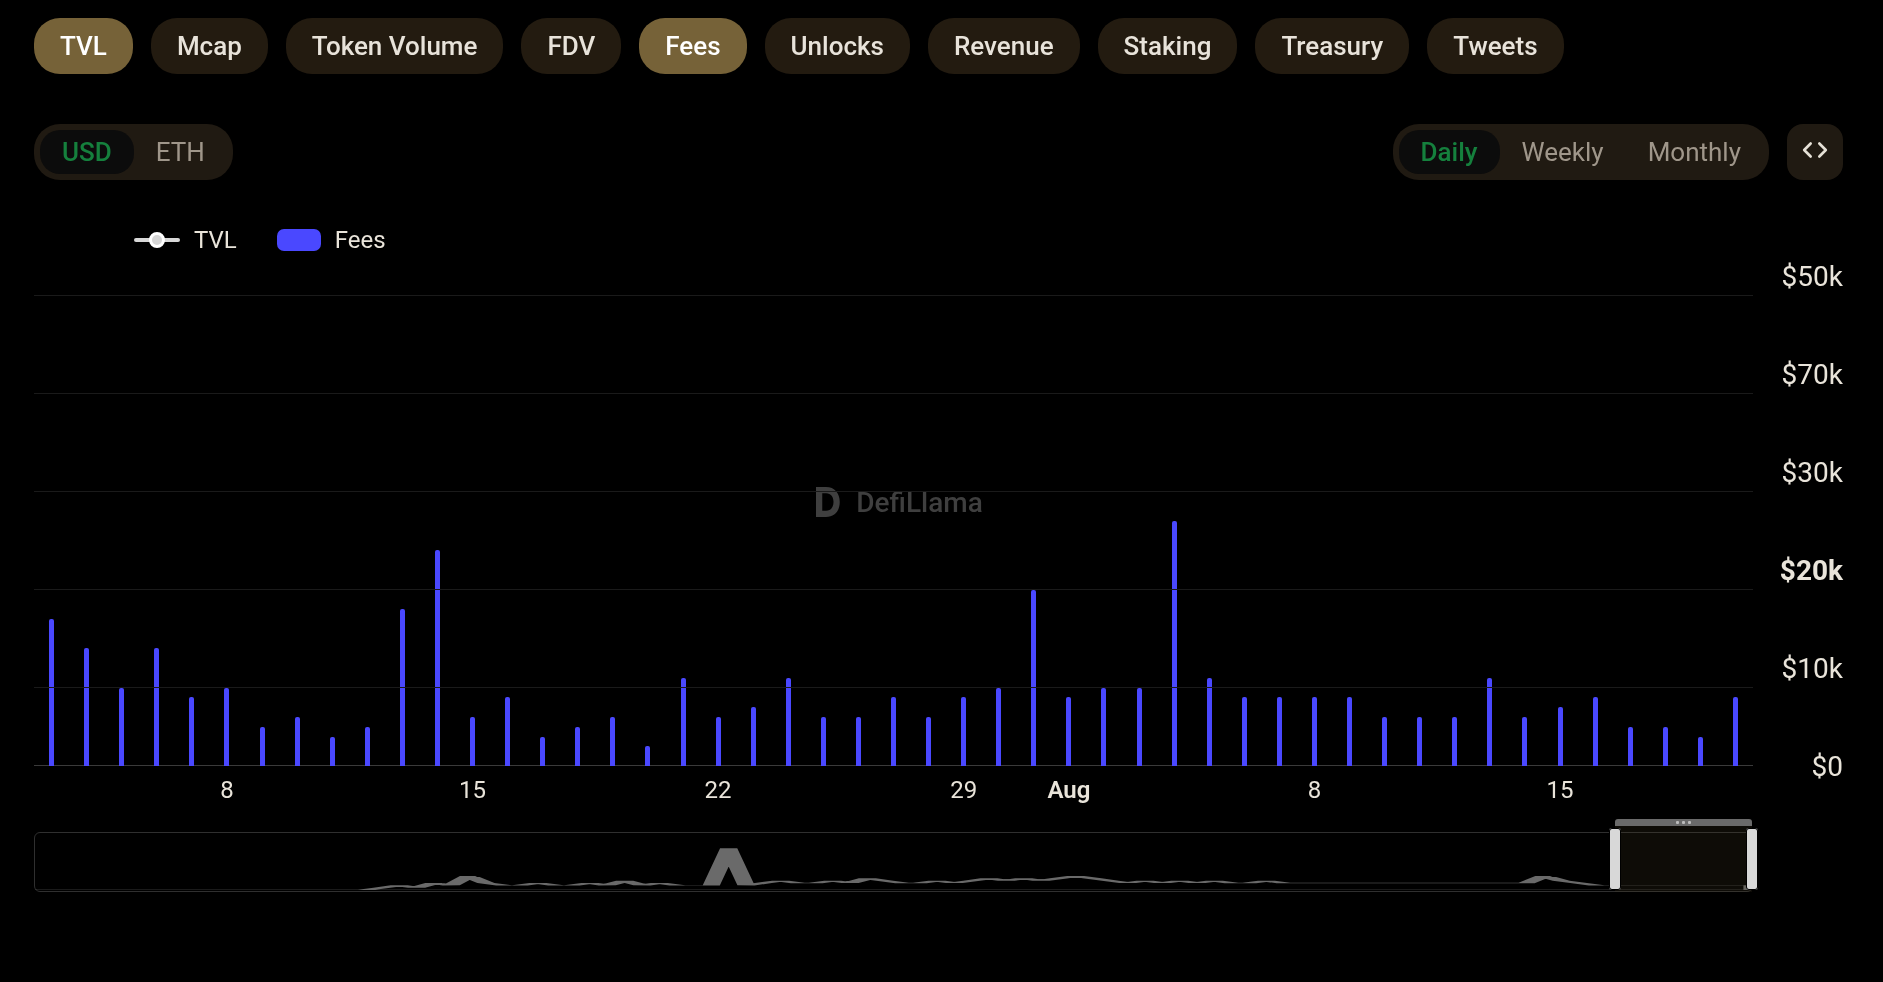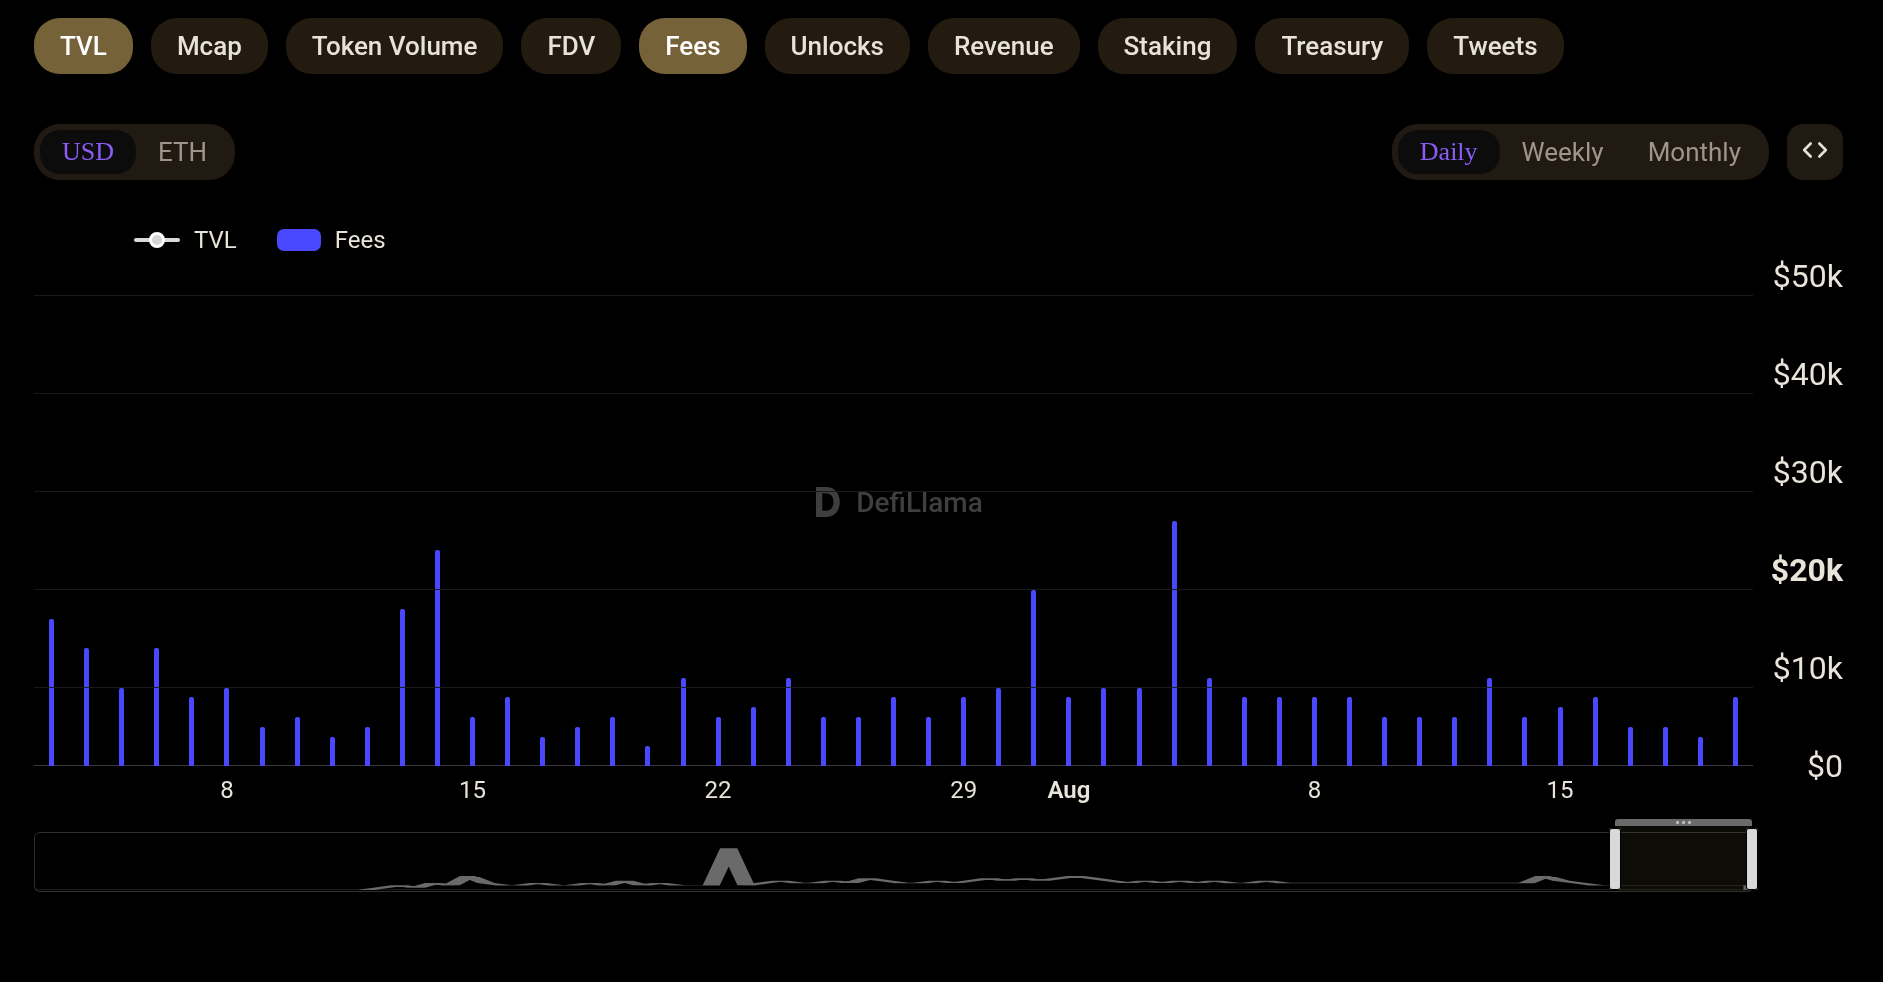--- a/index.html
+++ b/index.html
@@ -34,38 +34,38 @@
     border-radius:26px;padding:12px 26px;font-size:26px;line-height:1;font-weight:500;
     user-select:none;cursor:pointer;height:56px;box-sizing:border-box;}
   .pill.active{background:var(--pill-active);color:var(--pill-active-fg);}
   .row2{margin-top:18px;}
   .controls-row{display:flex;justify-content:space-between;align-items:center;margin-top:50px;}
   
   .seg{display:inline-flex;background:var(--seg-bg);border-radius:26px;padding:6px;gap:0;align-items:center;}
   .seg .opt{display:inline-flex;align-items:center;justify-content:center;
     padding:10px 22px;font-size:26px;line-height:1;color:var(--seg-inactive);
     border-radius:20px;cursor:pointer;height:44px;box-sizing:border-box;font-weight:400;}
-  .seg .opt.active{background:#0c0c0c;color:#8b5cf6;font-weight:500;font-family:Liberation Serif, serif;}
+  .seg .opt.active{background:#0c0c0c;color:#15803d;font-weight:500;}
   .seg-right-wrap{display:flex;align-items:center;gap:18px;}
   .icon-pill{display:inline-flex;align-items:center;justify-content:center;
     width:56px;height:56px;border-radius:16px;background:var(--seg-bg);cursor:pointer;color:#e6e1d7;}
   .icon-pill svg{width:26px;height:26px;}
   
   .legend{display:flex;gap:40px;align-items:center;margin-top:46px;margin-left:100px;}
   .legend-item{display:flex;align-items:center;gap:14px;font-size:24px;color:var(--text);}
   .legend-line{display:inline-flex;align-items:center;width:46px;height:4px;background:var(--legend-dot-border);position:relative;border-radius:2px;}
   .legend-line::after{content:"";position:absolute;left:50%;top:50%;transform:translate(-50%,-50%);
     width:16px;height:16px;border-radius:50%;background:#d5d5d5;border:3px solid #fff;box-sizing:border-box;}
   .legend-bar{display:inline-block;width:44px;height:22px;border-radius:7px;background:var(--bar-blue);}
   
   .chart-wrap{position:relative;margin-top:22px;height:490px;display:flex;}
   .plot{position:relative;flex:1;margin-top:19px;}
   .y-axis{width:90px;position:relative;}
   .grid-line{position:absolute;left:0;right:0;height:1px;background:var(--grid-line);}
-  .y-tick{position:absolute;right:0;transform:translateY(-50%);font-size:32px;color:var(--text);text-align:center;padding-left:14px;white-space:nowrap;}
+  .y-tick{position:absolute;right:0;transform:translateY(-50%);font-size:28px;color:var(--text);text-align:center;padding-left:14px;white-space:nowrap;}
   .x-axis{position:relative;height:46px;margin-left:0;margin-right:90px;}
   .x-tick{position:absolute;top:10px;transform:translateX(-50%);font-size:24px;color:var(--text);}
   .x-tick.bold{font-weight:600;}
   .bars{position:absolute;left:0;right:0;top:0;bottom:0;}
   .bar{position:absolute;bottom:0;width:5px;background:var(--bar-blue);border-radius:2px 2px 0 0;}
   .baseline{position:absolute;left:0;right:0;bottom:0;height:1px;background:#3a3a3a;}
   
   .watermark{position:absolute;left:50%;top:44%;transform:translate(-50%,-50%);
     display:flex;align-items:center;gap:12px;color:var(--watermark);font-size:28px;font-weight:500;opacity:0.85;pointer-events:none;}
   .watermark svg{width:40px;height:40px;fill:var(--watermark);}
@@ -199,21 +199,21 @@
         <div class="grid-line" style="top: 294px;"></div>
         <div class="grid-line" style="top: 196px;"></div>
         <div class="grid-line" style="top: 98px;"></div>
         <div class="grid-line" style="top: 0px;"></div>
       </div>
     <div class="y-axis" id="y-axis">
         <div class="y-tick" style="top: 490px;">$0</div>
         <div class="y-tick" style="top: 392px;">$10k</div>
         <div class="y-tick" style="top: 294px; font-weight: bold;">$20k</div>
         <div class="y-tick" style="top: 196px;">$30k</div>
-        <div class="y-tick" style="top: 98px;">$40k</div>
+        <div class="y-tick" style="top: 98px;">$70k</div>
         <div class="y-tick" style="top: 0px;">$50k</div>
       </div>
   </div>
   <div class="x-axis" id="x-axis">
       <div class="x-tick" style="left: 11.2245%;">8</div>
       <div class="x-tick" style="left: 25.5102%;">15</div>
       <div class="x-tick" style="left: 39.7959%;">22</div>
       <div class="x-tick" style="left: 54.0816%;">29</div>
       <div class="x-tick bold" style="left: 60.2041%;">Aug</div>
       <div class="x-tick" style="left: 74.4898%;">8</div>

